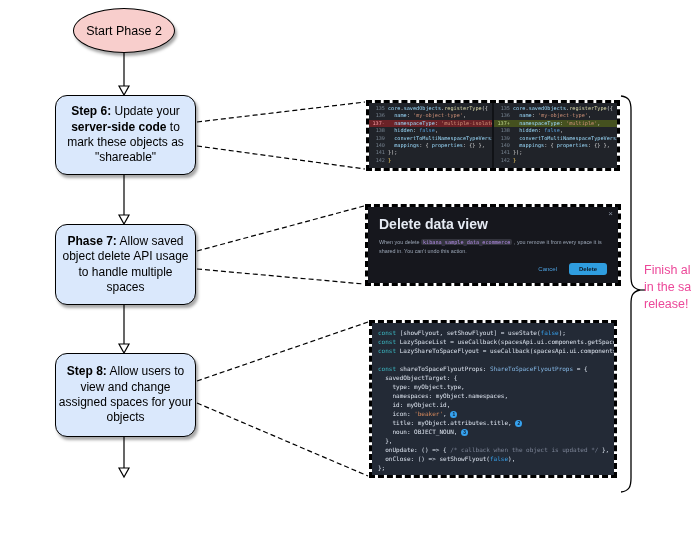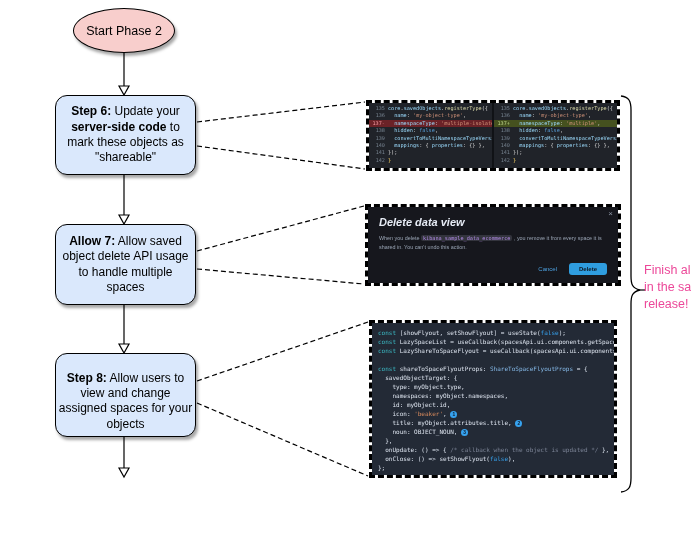--- a/index.html
+++ b/index.html
@@ -6,28 +6,28 @@
   #canvas{position:relative;width:691px;height:535px;background:#fff;
           font-family:"Liberation Sans",sans-serif;overflow:hidden;margin-left:48px;}
   #overlay{position:absolute;left:0;top:0;width:691px;height:535px;pointer-events:none;}
 
   
   .terminal{position:absolute;background:#f8cecc;border:1.5px solid #000;border-radius:50%;
             display:flex;align-items:center;justify-content:center;text-align:center;
             font-size:12.5px;color:#000;box-shadow:2px 3px 3px rgba(0,0,0,.35);box-sizing:border-box;}
   .stepbox{position:absolute;background:#dae8fc;border:1.5px solid #000;border-radius:12px;
            display:flex;align-items:center;justify-content:center;text-align:center;
-           font-size:12px;line-height:1.28;color:#000;padding:4px 2px;
+           font-size:12px;line-height:1.28;color:#000;padding:20px 2px;
            box-shadow:2px 3px 3px rgba(0,0,0,.35);box-sizing:border-box;}
   .seg-b{font-weight:bold;}
   #node-start{left:25px;top:8px;width:102px;height:45px;}
   #node-finish{left:25px;top:477px;width:103px;height:44px;}
   #node-step6{left:7px;top:95px;width:141px;height:80px;}
   #node-step7{left:7px;top:224px;width:141px;height:81px;}
-  #node-step8{left:7px;top:353px;width:141px;height:84px;align-items:flex-end;}
+  #node-step8{left:7px;top:353px;width:141px;height:84px;}
 
   #brace-note{position:absolute;left:596px;top:262px;width:92px;font-size:12.5px;
               line-height:1.35;color:#ec4899;}
 
   
   .shot{position:absolute;border:3px dashed #000;box-sizing:border-box;background:#fff;}
   #shot-diff{left:318px;top:100px;width:254px;height:71px;}
   #shot-modal{left:317px;top:204px;width:256px;height:82px;}
   #shot-code{left:321px;top:320px;width:248px;height:158px;}
 
@@ -49,21 +49,21 @@
   .tk-fn{color:#dcdcaa;}
   .tk-brace{color:#ffd766;}
   .tk-kw{color:#3bb8c3;}
   .tk-type{color:#85b9e8;}
   .tk-cm{color:#7a8294;}
 
   
   .modal{position:relative;width:100%;height:100%;background:#16171d;color:#e6ebf4;
          padding:9px 11px;box-sizing:border-box;}
   .modal-close{position:absolute;top:2px;right:5px;color:#8d95a5;font-size:8px;cursor:default;}
-  .modal-title{font-size:11px;font-weight:bold;color:#e6ebf4;font-style:italic;}
+  .modal-title{font-size:14px;font-weight:bold;color:#e6ebf4;}
   .modal-body{margin-top:6px;font-size:5.4px;line-height:1.7;color:#9aa5b5;width:232px;}
   .chip{font-family:"DejaVu Sans Mono",monospace;font-size:5.2px;background:#33343d;
         color:#b48ce8;padding:0 2px;border-radius:2px;}
   .modal-actions{position:absolute;right:11px;bottom:8px;display:flex;align-items:center;gap:12px;}
   .btn-cancel{color:#4da1e0;font-size:6px;}
   .btn-delete{background:#2f9ddf;color:#0f1822;font-size:6px;font-weight:bold;
               padding:3px 10px;border-radius:3px;}
 
   
   .codeblock{width:100%;height:100%;background:#232a36;color:#dce3ee;overflow:hidden;
@@ -119,21 +119,21 @@
   </svg>
 
   <div id="node-start" class="terminal">
     <span>Start Phase 2</span>
   </div>
 
   <div id="node-step6" class="stepbox">
     <span><span class="seg-b">Step 6:</span><span> Update your </span><span class="seg-b">server-side code</span><span> to mark these objects as "shareable"</span></span>
   </div>
   <div id="node-step7" class="stepbox">
-    <span><span class="seg-b">Allow 7:</span><span> Allow saved object delete API usage to handle multiple spaces</span></span>
+    <span><span class="seg-b">Phase 7:</span><span> Allow saved object delete API usage to handle multiple spaces</span></span>
   </div>
   <div id="node-step8" class="stepbox">
     <span><span class="seg-b">Step 8:</span><span> Allow users to view and change assigned spaces for your objects</span></span>
   </div>
 
   <div id="brace-note">Finish all steps in the same release!</div>
 
   <div id="shot-diff" class="shot">
     <div class="diff-wrap">
       <div class="diff-pane">

